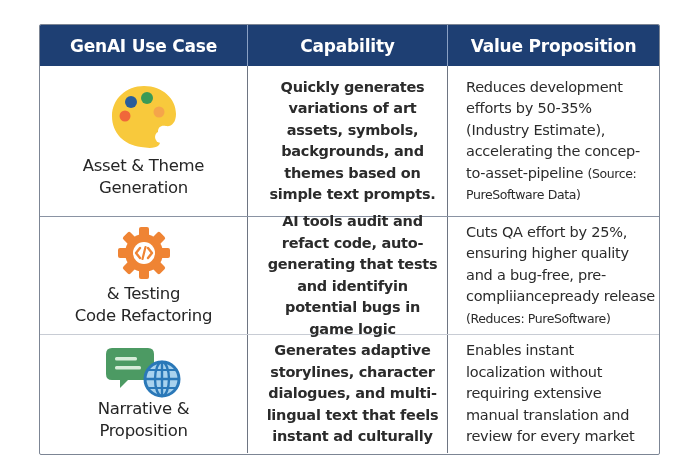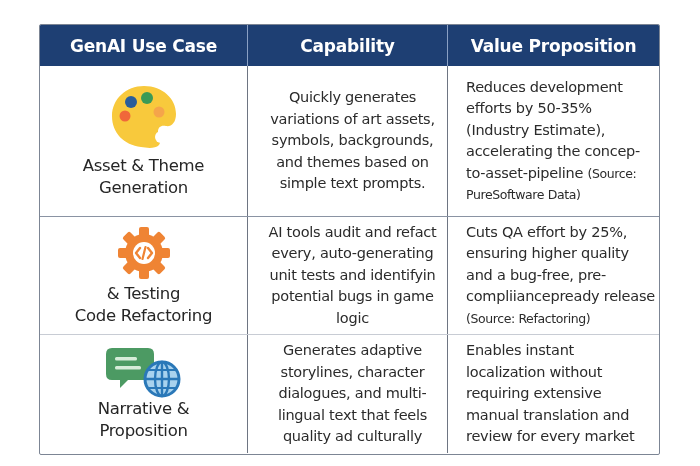--- a/index.html
+++ b/index.html
@@ -24,21 +24,21 @@
     .hcell.c1, .hcell.c2 { border-right: 1.5px solid #8aa0c4; }
     .row { display: flex; box-sizing: border-box; border-top: 1.5px solid #8a93a3; }
     .row.r1 { height: 150px; border-top: none; }
     .row.r2 { height: 118px; }
     .row.r3 { height: 119px; border-top-color: #c8ccd4; }
     .cell { box-sizing: border-box; height: 100%; }
     .cell.c1, .cell.c2 { border-right: 1.5px solid #6e7582; }
     .usecase { display: flex; flex-direction: column; align-items: center; justify-content: center; }
     .usecase .label { font-size: 16.5px; text-align: center; line-height: 22px; color: #262626; letter-spacing: -0.3px; }
     .txt { font-size: 14.5px; line-height: 21.5px; color: #2b2b2b; letter-spacing: -0.25px; }
-    .cap { padding-left: 16px; padding-right: 6px; display: flex; align-items: center; }
+    .cap { padding-left: 16px; padding-right: 6px; display: flex; align-items: center; font-weight: bold; }
     .val { padding-left: 18px; padding-right: 4px; display: flex; align-items: center; }
     .src { font-size: 12.5px; letter-spacing: -0.4px; }
     .icon { display: block; }
   </style>
 </head>
 <body>
 
 <div class="table">
   <div class="header">
     <div class="hcell c1">GenAI Use Case</div>
@@ -89,26 +89,26 @@
         <circle cx="28" cy="28" r="11" fill="#ffffff"></circle>
         <path d="M24 23 L20 28 L24 33 M32 23 L36 28 L32 33" stroke="#ef8434" stroke-width="2.4" fill="none" stroke-linecap="round" stroke-linejoin="round"></path>
         <path d="M29.5 22 L26.5 34" stroke="#ef8434" stroke-width="2.2" stroke-linecap="round"></path>
       </svg>
       <div class="label" style="margin-top:2px">
         <div>&amp; Testing</div>
         <div>Code Refactoring</div>
       </div>
     </div>
     <div class="cell c2 cap">
-      <div class="txt">AI tools audit and refact every, auto-generating unit tests and identifyin potential bugs in game logic</div>
+      <div class="txt">AI tools audit and refact code, auto-generating that tests and identifyin potential bugs in game logic</div>
     </div>
     <div class="cell c3 val">
       <div class="txt">
         <span>Cuts QA effort by 25%, ensuring higher quality and a bug-free, pre-compliiancepready release</span>
-        <span class="src">(Source: Refactoring)</span>
+        <span class="src">(Reduces: PureSoftware)</span>
       </div>
     </div>
   </div>
 
   <div class="row r3">
     <div class="cell c1 usecase">
       <svg class="icon" width="76" height="52" viewBox="0 0 76 52">
         <path d="M6 2 H42 Q48 2 48 8 V28 Q48 34 42 34 H22 L14 42 V34 H6 Q0 34 0 28 V8 Q0 2 6 2 Z" fill="#4c9a63"></path>
         <rect x="9" y="11" width="22" height="3.5" rx="1.5" fill="#d6ecd9"></rect>
         <rect x="9" y="20" width="26" height="3.5" rx="1.5" fill="#d6ecd9"></rect>
@@ -117,21 +117,21 @@
         <line x1="39" y1="33" x2="73" y2="33" stroke="#2a78b8" stroke-width="2.4"></line>
         <line x1="56" y1="16" x2="56" y2="50" stroke="#2a78b8" stroke-width="2.4"></line>
         <path d="M42 24 H70 M42 42 H70" stroke="#2a78b8" stroke-width="2.2"></path>
       </svg>
       <div class="label" style="margin-top:0px">
         <div>Narrative &amp;</div>
         <div>Proposition</div>
       </div>
     </div>
     <div class="cell c2 cap">
-      <div class="txt">Generates adaptive storylines, character dialogues, and multi-lingual text that feels quality ad culturally</div>
+      <div class="txt">Generates adaptive storylines, character dialogues, and multi-lingual text that feels instant ad culturally</div>
     </div>
     <div class="cell c3 val">
       <div class="txt">
         <span>Enables instant localization without requiring extensive manual translation and review for every market</span>
         <span class="src"></span>
       </div>
     </div>
   </div>
 </div>
 

